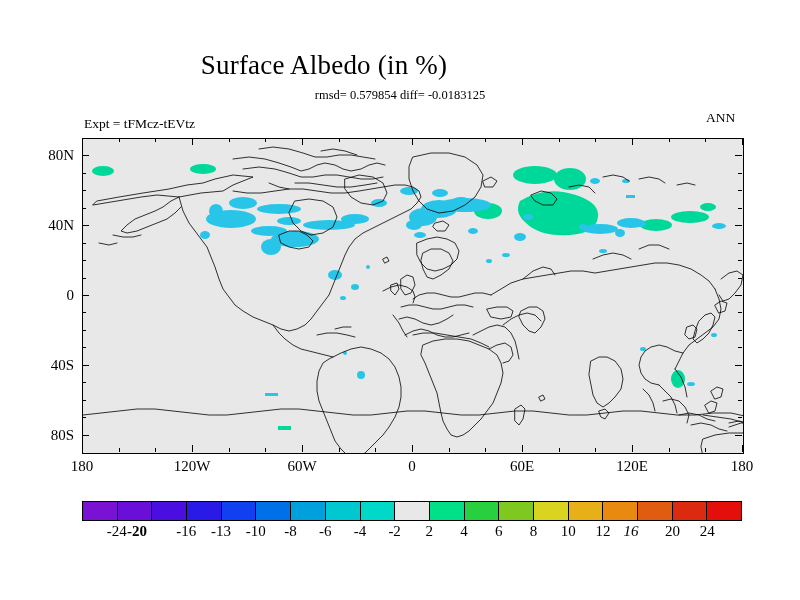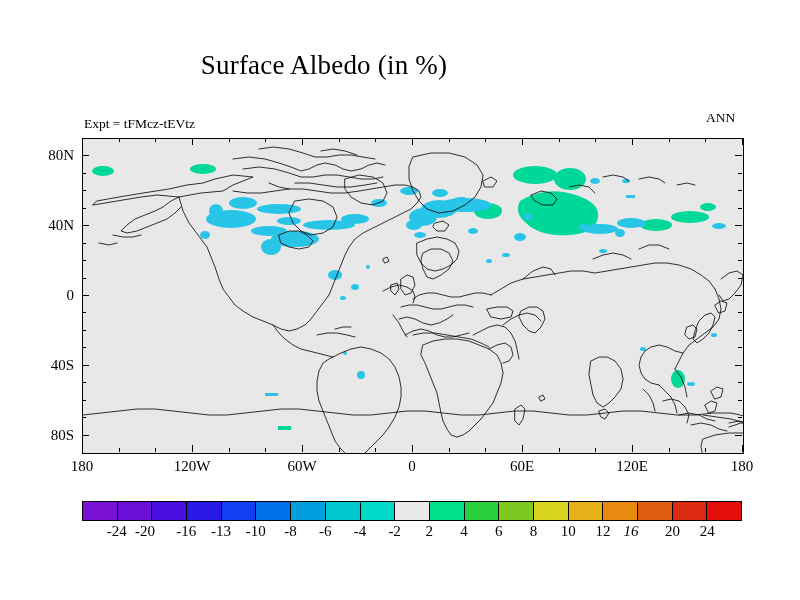--- a/index.html
+++ b/index.html
@@ -127,20 +127,21 @@
     transform: translateX(-50%);
     white-space: nowrap;
   }
 </style>
 </head>
 <body>
 
 <div id="figure">
 
   <div class="main-title">Surface Albedo (in %)</div>
+  <div class="sub-line sub-stats">rmsd= 0.579854 diff= -0.0183125</div>
 
   <div class="corner-label corner-left">Expt = tFMcz-tEVtz</div>
   <div class="corner-label corner-right">ANN</div>
 
   <div id="plot">
     <svg id="map-svg" viewBox="0 0 660 314" preserveAspectRatio="none">
       <g>
 
         <g fill="#00d89a">
           <ellipse cx="452" cy="36" rx="22" ry="9"></ellipse>
@@ -479,21 +480,21 @@
         <div class="cb-cell" style="background: rgb(216, 212, 32); flex: 1 1 0px;"></div>
         <div class="cb-cell" style="background: rgb(232, 176, 24); flex: 1 1 0px;"></div>
         <div class="cb-cell" style="background: rgb(232, 138, 16); flex: 1 1 0px;"></div>
         <div class="cb-cell" style="background: rgb(224, 92, 16); flex: 1 1 0px;"></div>
         <div class="cb-cell" style="background: rgb(220, 42, 16); flex: 1 1 0px;"></div>
         <div class="cb-cell" style="background: rgb(228, 15, 10); flex: 1 1 0px;"></div>
       </div>
   </div>
   <div id="colorbar-labels">
       <div class="cb-label" style="left: 116.737px;">-24</div>
-      <div class="cb-label" style="left: 145px;">-20</div>
+      <div class="cb-label" style="left: 137px; font-weight: bold;">-20</div>
       <div class="cb-label" style="left: 186.211px;">-16</div>
       <div class="cb-label" style="left: 220.947px;">-13</div>
       <div class="cb-label" style="left: 255.684px;">-10</div>
       <div class="cb-label" style="left: 290.421px;">-8</div>
       <div class="cb-label" style="left: 325.158px;">-6</div>
       <div class="cb-label" style="left: 359.895px;">-4</div>
       <div class="cb-label" style="left: 394.632px;">-2</div>
       <div class="cb-label" style="left: 429.368px;">2</div>
       <div class="cb-label" style="left: 464.105px;">4</div>
       <div class="cb-label" style="left: 498.842px;">6</div>

